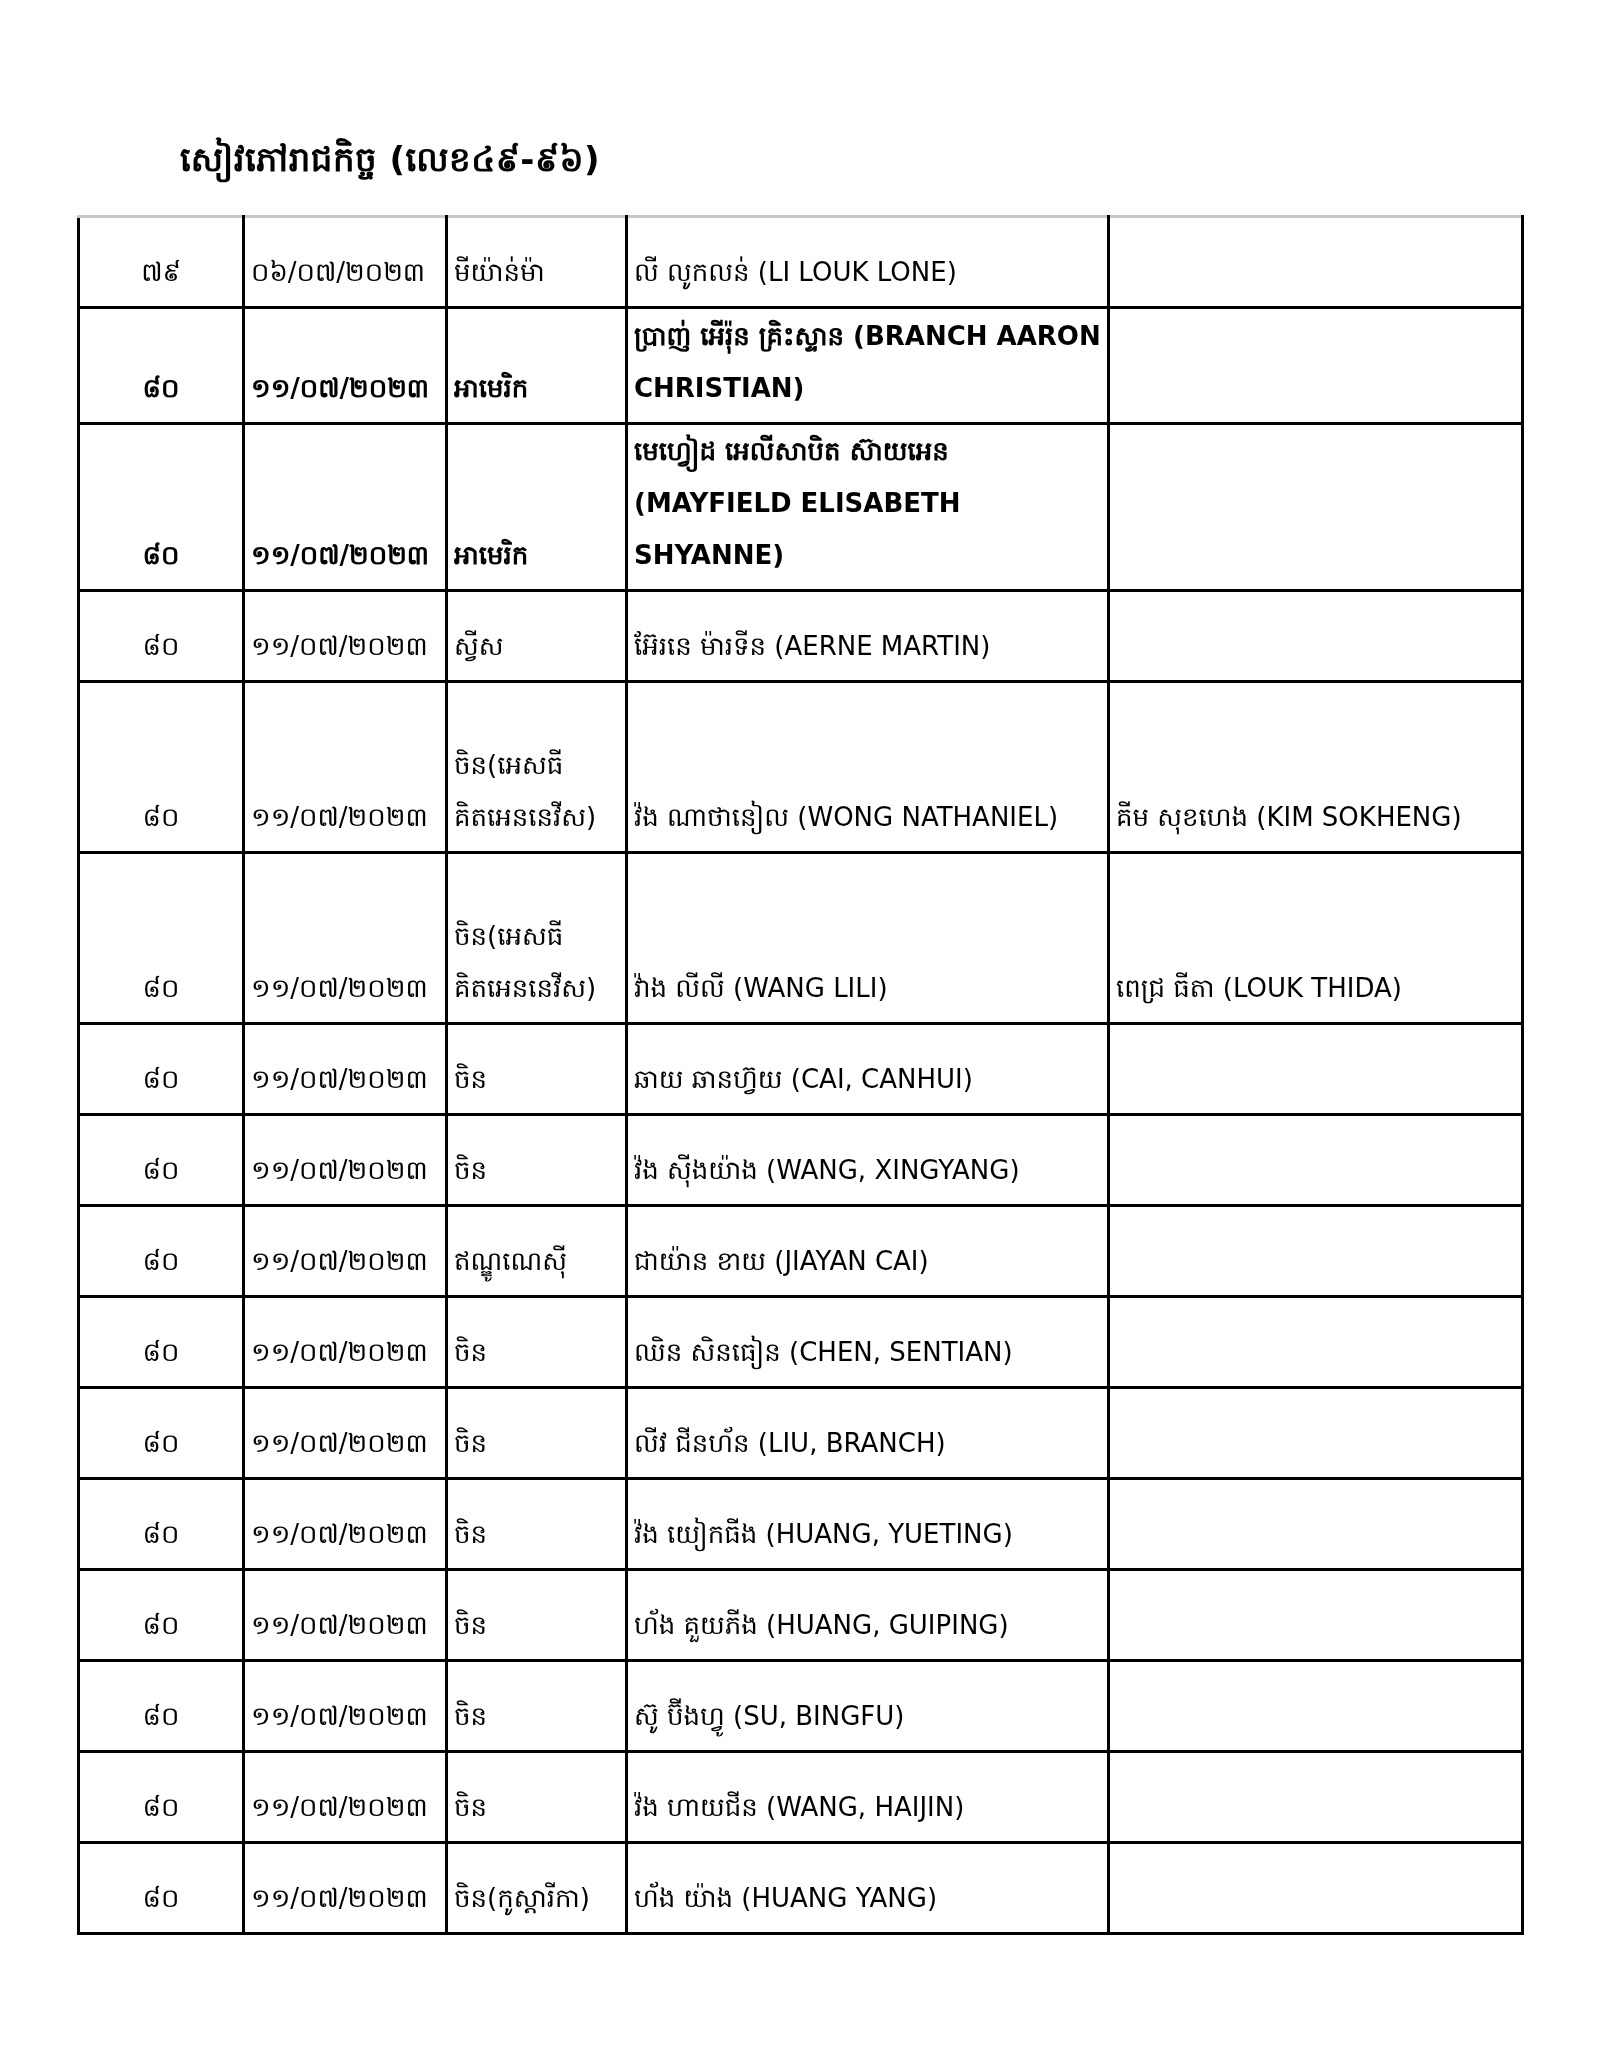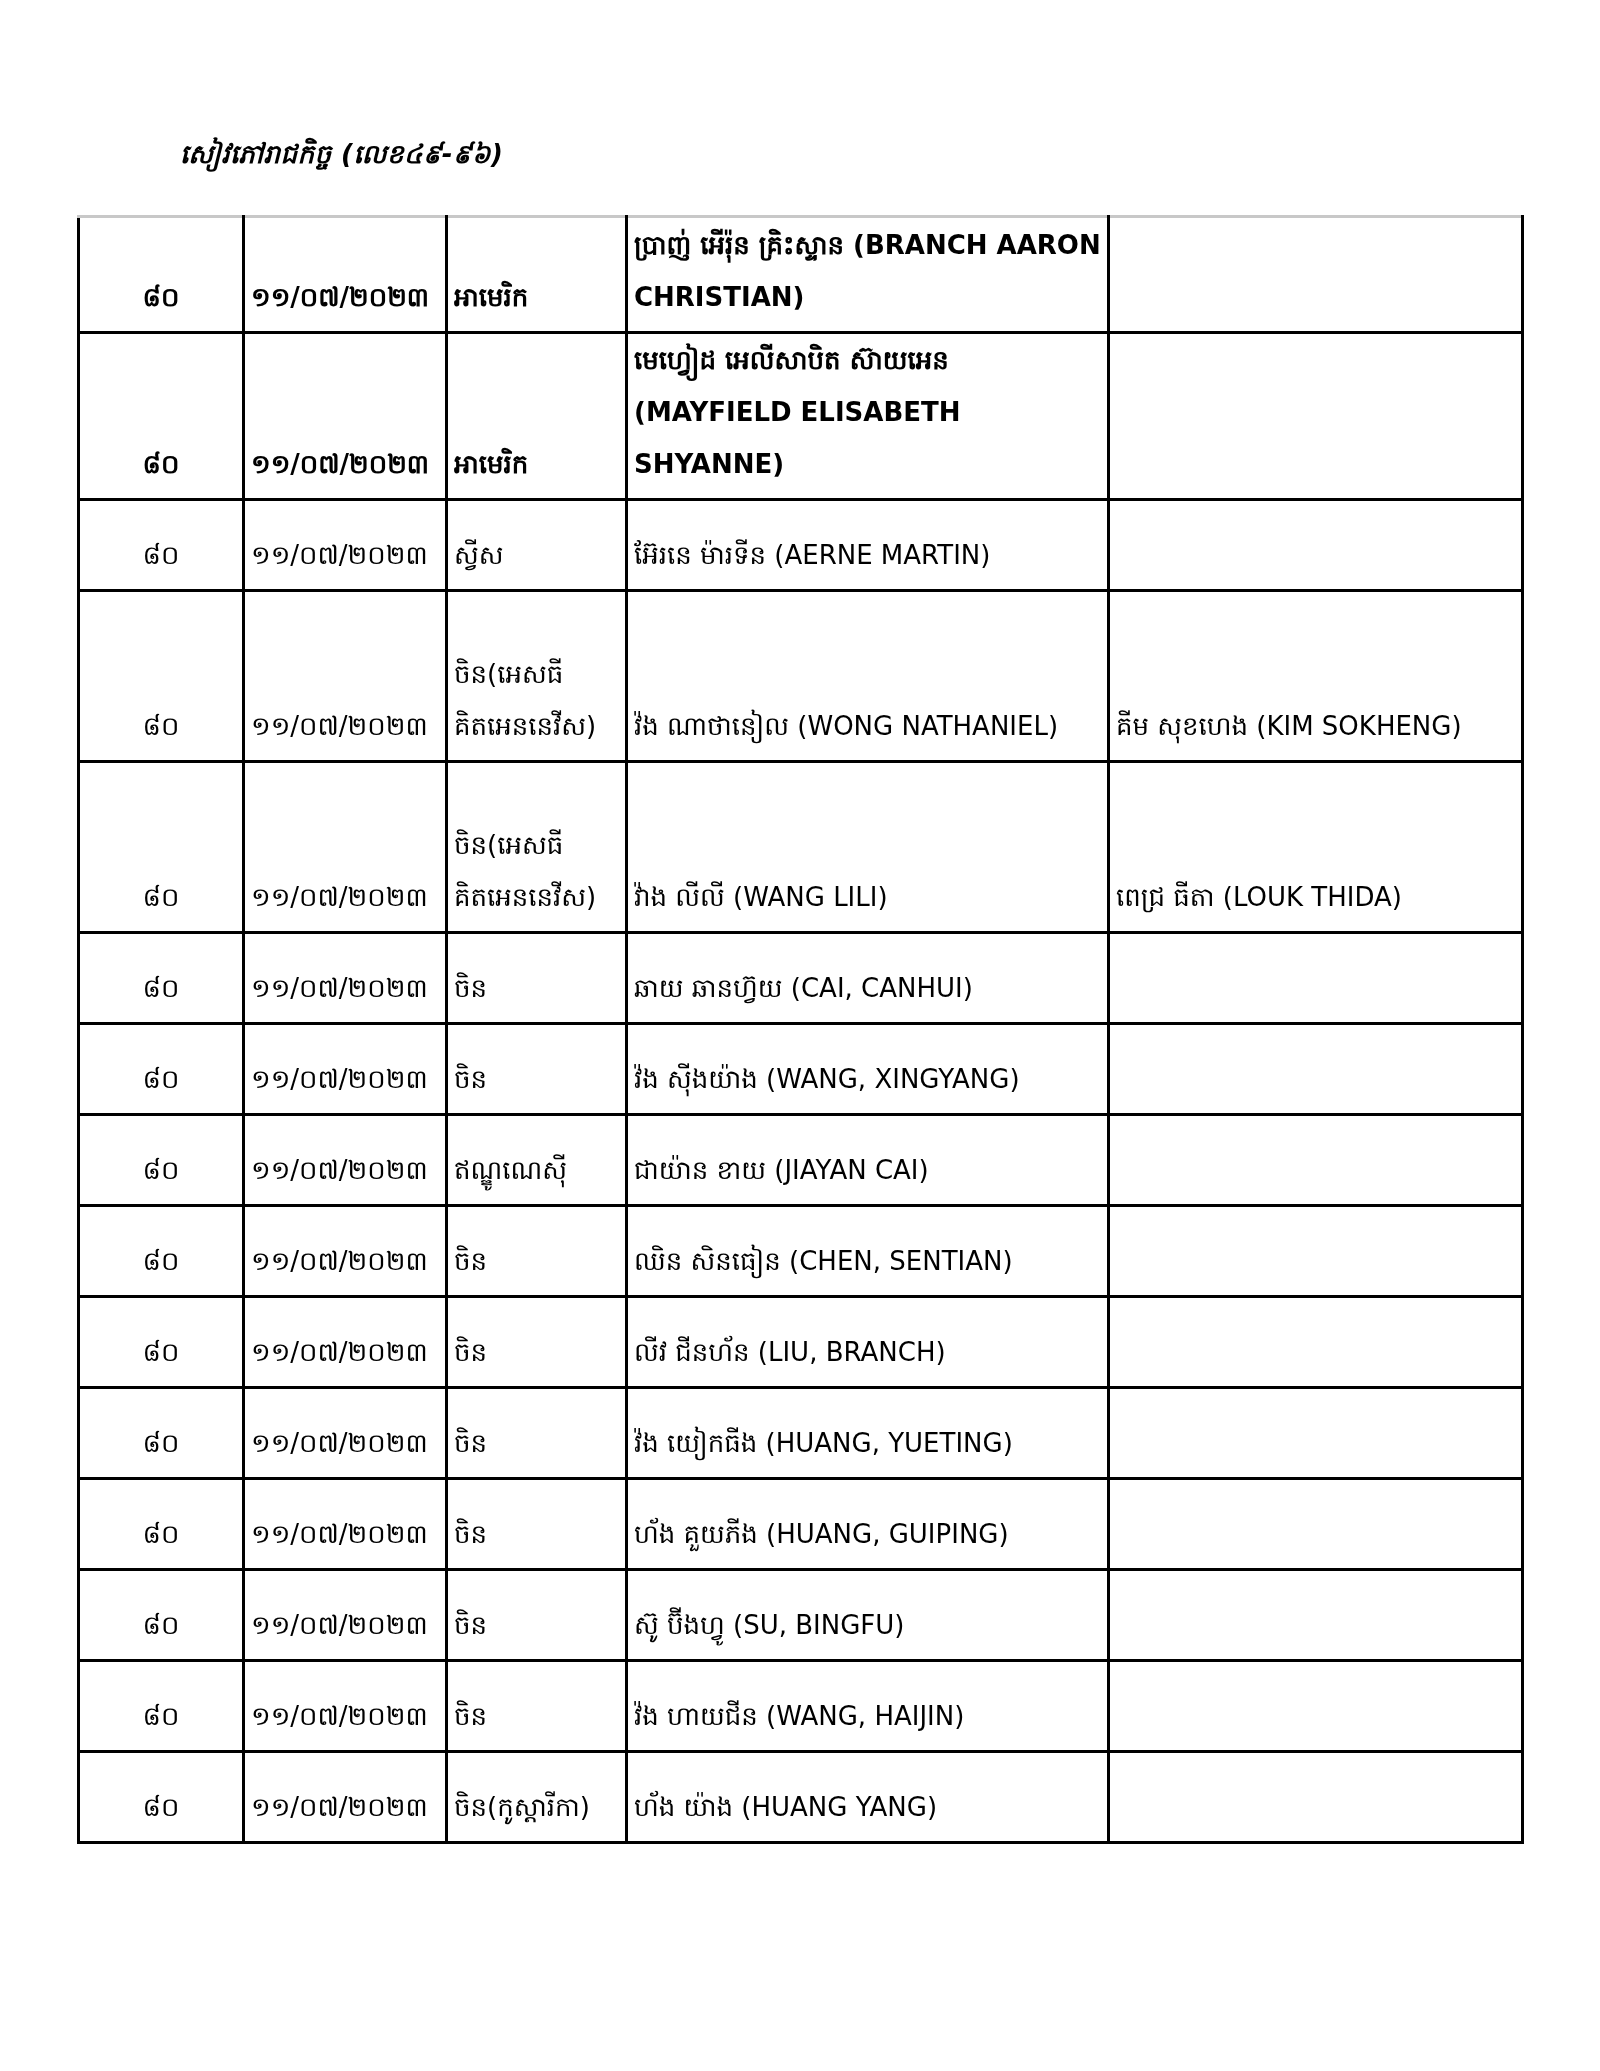--- a/index.html
+++ b/index.html
@@ -12,25 +12,24 @@
     height: 2071px;
     position: relative;
     overflow: hidden;
     font-family: "DejaVu Sans", "Liberation Sans", sans-serif;
     color: #000;
   }
   .page-title {
     position: absolute;
     left: 180px;
     top: 138px;
-    font-size: 26px;
+    font-size: 34px;
     font-weight: bold;
     letter-spacing: 0.5px;
     font-family: "DejaVu Sans", sans-serif;
-    font-style: italic;
   }
   table.register {
     position: absolute;
     left: 77px;
     top: 215px;
     width: 1447px;
     border-collapse: collapse;
     table-layout: fixed;
   }
   table.register td {
@@ -54,20 +53,27 @@
   tr.h2 td { height: 105px; font-weight: bold; }
   tr.h3 td { height: 160px; }
 </style>
 </head>
 <body>
 
 <div class="page-title">សៀវភៅរាជកិច្ច (លេខ៤៩-៩៦)</div>
 
 <table class="register">
   <tbody>
+    <tr class="h1">
+      <td class="c-no">៧៩</td>
+      <td class="c-date">០៦/០៧/២០២៣</td>
+      <td class="c-country">មីយ៉ាន់ម៉ា</td>
+      <td class="c-name">លី លូកលន់ (LI LOUK LONE)</td>
+      <td class="c-extra"></td>
+    </tr>
     <tr class="h2">
       <td class="c-no">៨០</td>
       <td class="c-date">១១/០៧/២០២៣</td>
       <td class="c-country">អាមេរិក</td>
       <td class="c-name">ប្រាញ់ អើរ៉ុន គ្រិះស្ទាន (BRANCH AARON CHRISTIAN)</td>
       <td class="c-extra"></td>
     </tr>
     <tr class="h2">
       <td class="c-no">៨០</td>
       <td class="c-date">១១/០៧/២០២៣</td>

